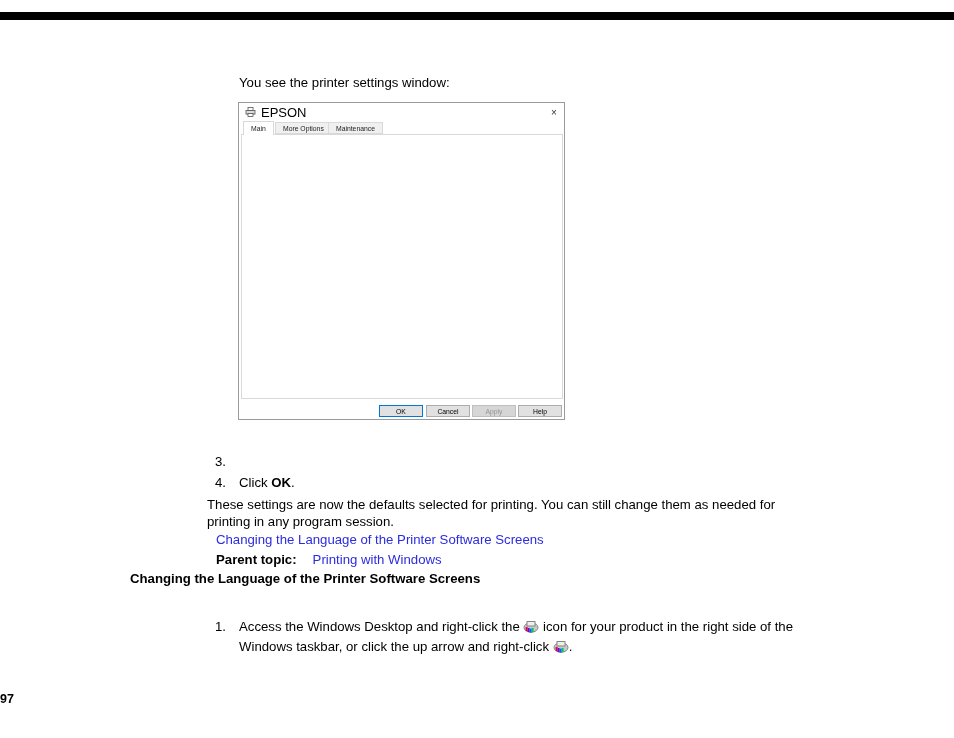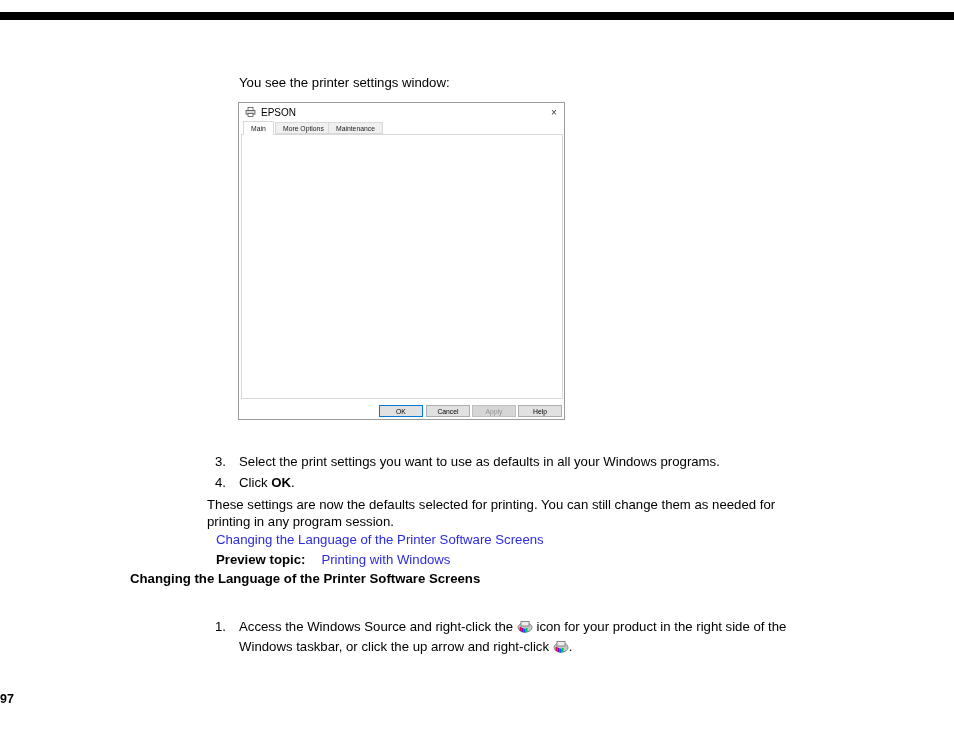--- a/index.html
+++ b/index.html
@@ -21,21 +21,21 @@
   .heading { font-weight:bold; font-size:13.2px; }
   .pagenum { position:absolute; left:0; right:0; text-align:left; font-weight:bold; font-size:12.5px; }
   .inline-ico { display:inline-block; vertical-align:-2px; }
 
   
   .dialog {
     position:absolute; left:238px; top:90px; width:327px; height:318px;
     background:#fff; border:1px solid #9b9b9b; font-size:7px;
   }
   .titlebar { position:absolute; top:0; left:0; right:0; height:18px; display:flex; align-items:center; padding-left:6px; background:#fff; }
-  .titlebar .title { margin-left:5px; font-size:10px; }
+  .titlebar .title { margin-left:5px; font-size:13px; }
   .closebtn { position:absolute; right:0; top:0; width:20px; height:18px; display:flex; align-items:center; justify-content:center; font-size:10px; color:#333; cursor:pointer; }
 
   .tab { position:absolute; top:19px; height:12px; line-height:12px; padding:0 7px; font-size:6.8px;
          background:#f0f0f0; border:1px solid #d9d9d9; color:#222; cursor:pointer; }
   .tab.active { top:18px; height:14px; line-height:13px; background:#fff; border-bottom:none; z-index:3; }
   .tabpage { position:absolute; top:31px; left:2px; width:322px; height:265px; border:1px solid #d9d9d9; background:#fff; z-index:1; }
 
   .dlabel { position:absolute; font-size:7px; color:#000; }
   .dlabel.b { font-weight:bold; }
 
@@ -289,48 +289,47 @@
     </div>
 
     <div class="btn default" style="left:140px; top:302px; width:44px; height:12px;">OK</div>
     <div class="btn" style="left:187px; top:302px; width:44px; height:12px;">Cancel</div>
     <div class="btn disabled" style="left:233px; top:302px; width:44px; height:12px;">Apply</div>
     <div class="btn" style="left:279px; top:302px; width:44px; height:12px;">Help</div>
   </div>
 
   <div class="blk body-txt steprow" style="left:215px; top:441px;">
     <span class="stepnum">3.</span>
-    <span class="txt">Select the print settings you want to use as defaults in all your Windows programs.</span>
   </div>
 
   <div class="blk body-txt steprow" style="left:215px; top:462px;">
     <span class="stepnum">4.</span>
     <span><span class="txt">Click </span><b class="txt">OK</b><span class="txt">.</span></span>
   </div>
 
   <div class="blk body-txt" style="left:207px; top:484px; width:585px;">
     <span class="txt">These settings are now the defaults selected for printing. You can still change them as needed for printing in any program session.</span>
   </div>
 
   <div class="blk body-txt" style="left:216px; top:519px;">
     <a class="doclink">Changing the Language of the Printer Software Screens</a>
   </div>
 
   <div class="blk body-txt" style="left:216px; top:539px;">
-    <b>Preview topic:</b><a class="doclink" style="margin-left:4px;padding-left:12px;">Printing with Windows</a>
+    <b>Parent topic:</b><a class="doclink" style="margin-left:4px;padding-left:12px;">Printing with Windows</a>
   </div>
 
   <div class="blk heading" style="left:130px; top:559px; width:700px;">
     <span>Changing the Language of the Printer Software Screens</span>
   </div>
 
 
   <div class="blk body-txt steprow" style="left:215px; top:605px; width:609px; line-height:19.5px;">
     <span class="stepnum">1.</span>
-    <span style="width:585px;"><span class="txt">Access the Windows Source and right-click the </span><svg class="inline-ico" width="16" height="13" viewBox="0 0 16 13">
+    <span style="width:585px;"><span class="txt">Access the Windows Desktop and right-click the </span><svg class="inline-ico" width="16" height="13" viewBox="0 0 16 13">
           <ellipse cx="8" cy="7.5" rx="7" ry="4.8" fill="#c9c9c9" stroke="#868686"></ellipse>
           <rect x="4" y="1.5" width="8" height="4.5" fill="#efefef" stroke="#868686"></rect>
           <rect x="2.6" y="7" width="2" height="4" fill="#e80050"></rect>
           <rect x="4.6" y="8" width="2" height="4" fill="#8000c8"></rect>
           <rect x="6.6" y="8.6" width="2" height="4" fill="#0064ff"></rect>
           <rect x="8.6" y="8" width="2" height="4" fill="#00c850"></rect>
         </svg><span class="txt"> icon for your product in the right side of the Windows taskbar, or click the up arrow and right-click </span><svg class="inline-ico" width="16" height="13" viewBox="0 0 16 13">
           <ellipse cx="8" cy="7.5" rx="7" ry="4.8" fill="#c9c9c9" stroke="#868686"></ellipse>
           <rect x="4" y="1.5" width="8" height="4.5" fill="#efefef" stroke="#868686"></rect>
           <rect x="2.6" y="7" width="2" height="4" fill="#e80050"></rect>

